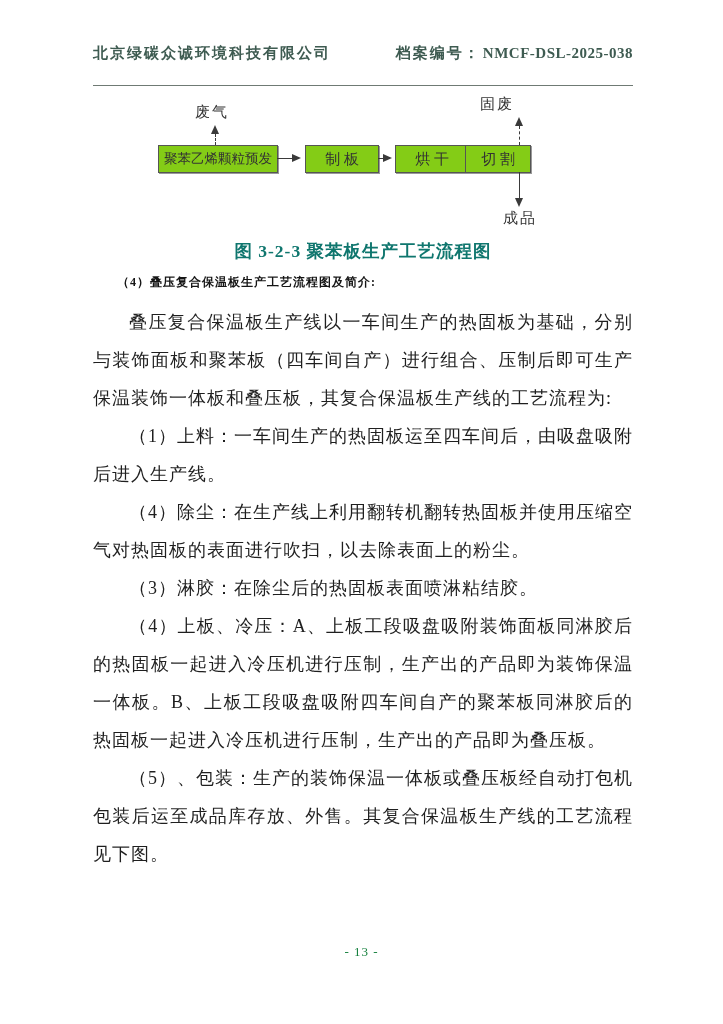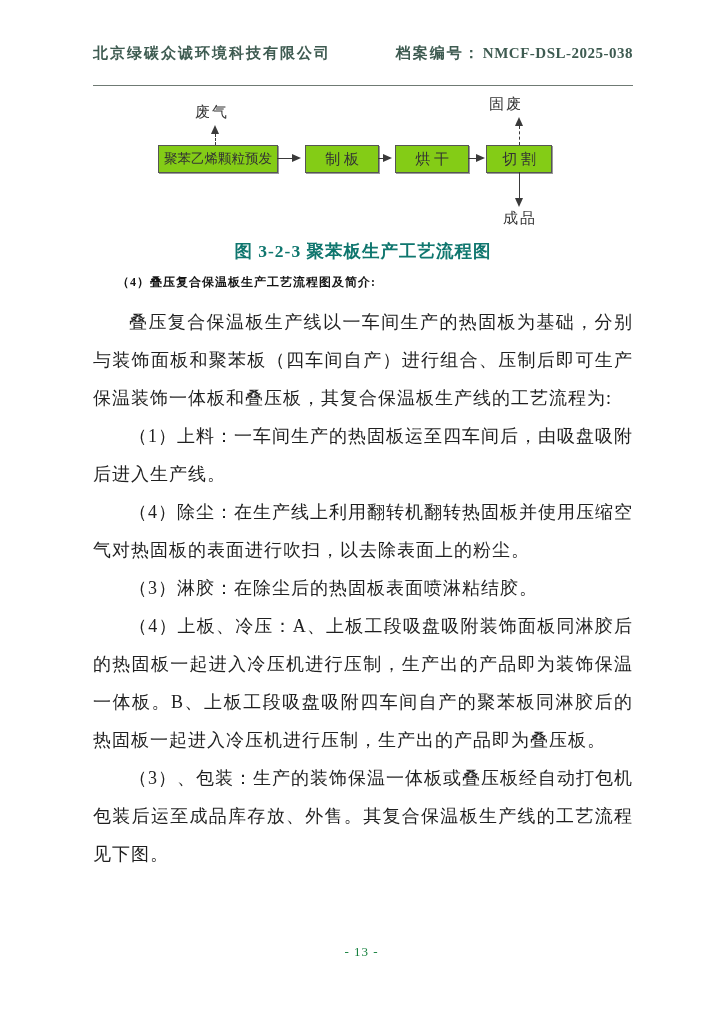--- a/index.html
+++ b/index.html
@@ -47,21 +47,21 @@
     box-shadow: 1px 1px 0 #999999;
     display: flex;
     align-items: center;
     justify-content: center;
     background: #84cc16;
     white-space: nowrap;
   }
   .box1 { left: 65px;  top: 50px; width: 118px; font-size: 13.5px; }
   .box2 { left: 212px; top: 50px; width: 72px; }
   .box3 { left: 302px; top: 50px; width: 72px; }
-  .box4 { left: 393px; top: 50px; width: 64px; }
+  .box4 { left: 372px; top: 50px; width: 64px; }
 
   .harrow { position: absolute; height: 0; border-top: 1.5px solid #3a3a3a; }
   .harrow::after {
     content: ""; position: absolute; right: -2px; top: -5px;
     border-left: 9px solid #3a3a3a;
     border-top: 4.5px solid transparent;
     border-bottom: 4.5px solid transparent;
   }
   .ha1 { left: 184px; top: 63px; width: 22px; }
   .ha2 { left: 285px; top: 63px; width: 12px; }
@@ -79,21 +79,21 @@
     position: absolute; width: 0; height: 0;
     border-top: 9px solid #3a3a3a;
     border-left: 4.5px solid transparent;
     border-right: 4.5px solid transparent;
   }
 
   .wg-label { left: 102px; top: 8px; }
   .wg-head  { left: 118px; top: 30px; }
   .wg-line  { left: 122px; top: 39px; height: 11px; }
 
-  .gf-label { left: 396px; top: 0px; }
+  .gf-label { left: 387px; top: 0px; }
   .gf-head  { left: 422px; top: 22px; }
   .gf-line  { left: 426px; top: 31px; height: 19px; }
 
   .cp-line  { left: 426px; top: 77px; height: 27px; }
   .cp-head  { left: 422px; top: 103px; }
   .cp-label { left: 410px; top: 114px; }
 
   
   .caption {
     position: absolute;
@@ -172,18 +172,18 @@
   <div class="caption">图 3-2-3 聚苯板生产工艺流程图</div>
 
   <div class="heading">（4）叠压复合保温板生产工艺流程图及简介:</div>
 
   <div class="bodytext">
     <p>叠压复合保温板生产线以一车间生产的热固板为基础，分别与装饰面板和聚苯板（四车间自产）进行组合、压制后即可生产保温装饰一体板和叠压板，其复合保温板生产线的工艺流程为:</p>
     <p>（1）上料：一车间生产的热固板运至四车间后，由吸盘吸附后进入生产线。</p>
     <p>（4）除尘：在生产线上利用翻转机翻转热固板并使用压缩空气对热固板的表面进行吹扫，以去除表面上的粉尘。</p>
     <p>（3）淋胶：在除尘后的热固板表面喷淋粘结胶。</p>
     <p>（4）上板、冷压：A、上板工段吸盘吸附装饰面板同淋胶后的热固板一起进入冷压机进行压制，生产出的产品即为装饰保温一体板。B、上板工段吸盘吸附四车间自产的聚苯板同淋胶后的热固板一起进入冷压机进行压制，生产出的产品即为叠压板。</p>
-    <p>（3）、包装：生产的装饰保温一体板或叠压板经自动打包机包装后运至成品库存放、外售。其复合保温板生产线的工艺流程见下图。</p>
+    <p>（5）、包装：生产的装饰保温一体板或叠压板经自动打包机包装后运至成品库存放、外售。其复合保温板生产线的工艺流程见下图。</p>
   </div>
 
   <div class="footer">- 13 -</div>
 
 </div>
 
 </body></html>

